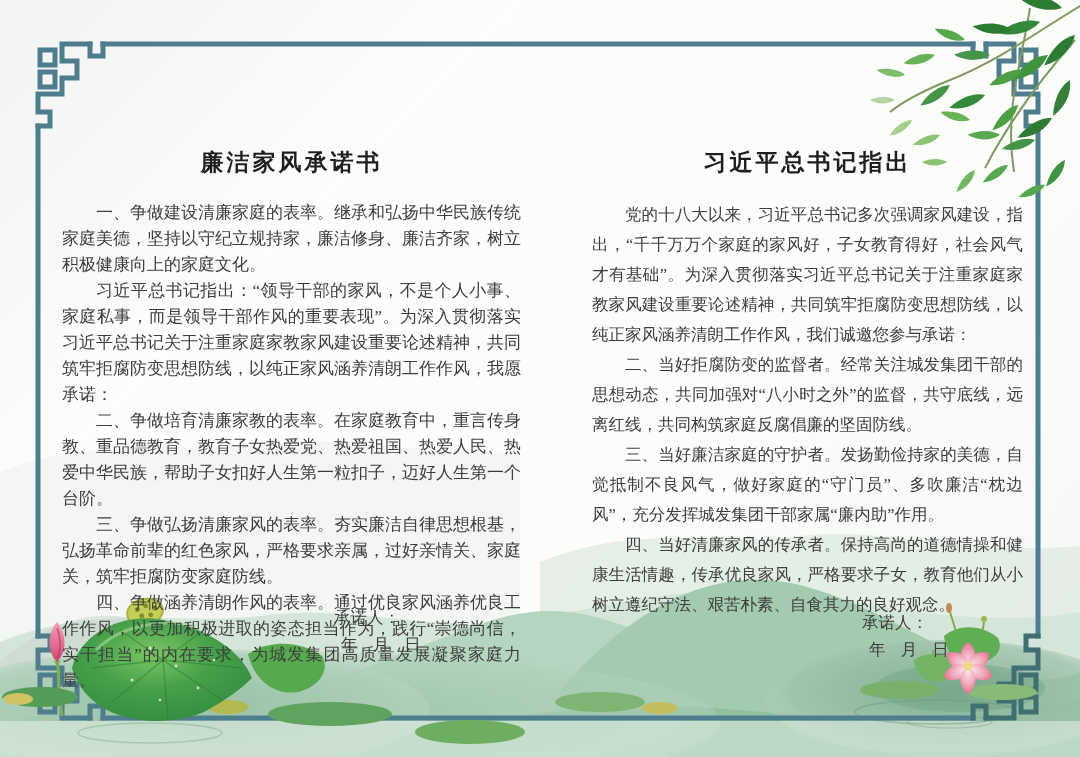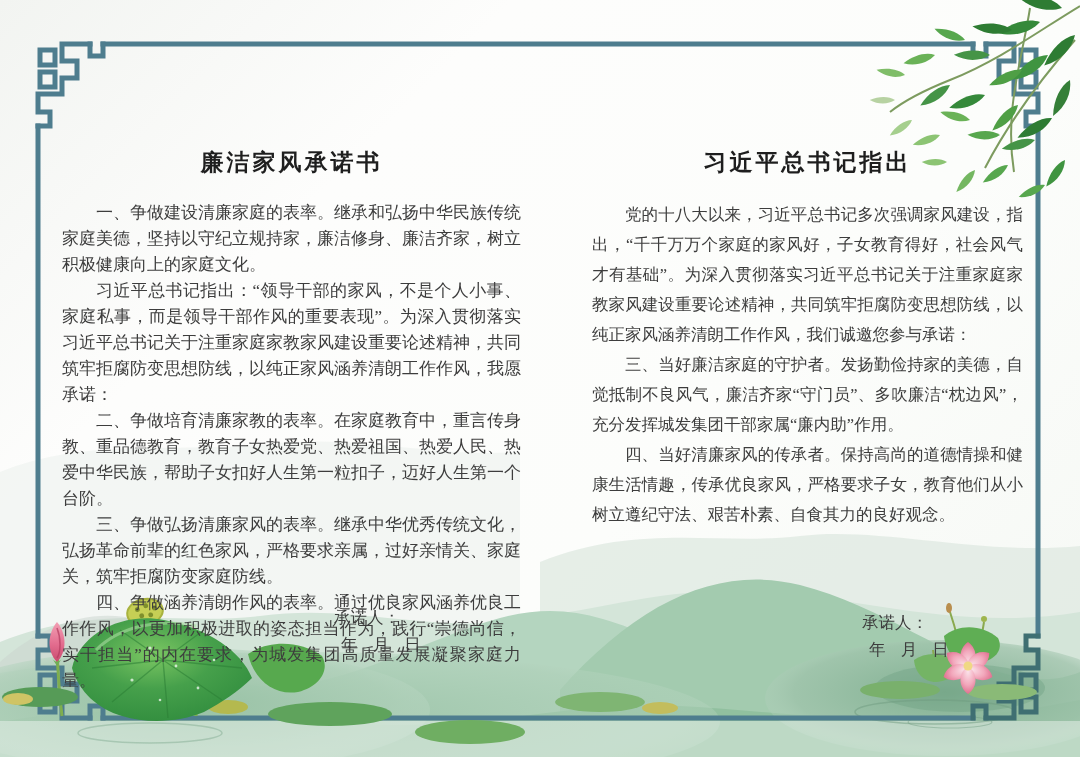--- a/index.html
+++ b/index.html
@@ -218,28 +218,29 @@
         <use href="#bleaf" transform="translate(1045,185) rotate(160) scale(0.8)" fill="#57a74e"></use>
       </g>
     </g>
   </svg>
 
   <section class="page left">
     <h1>廉洁家风承诺书</h1>
     <p>一、争做建设清廉家庭的表率。继承和弘扬中华民族传统家庭美德，坚持以守纪立规持家，廉洁修身、廉洁齐家，树立积极健康向上的家庭文化。</p>
     <p>习近平总书记指出：“领导干部的家风，不是个人小事、家庭私事，而是领导干部作风的重要表现”。为深入贯彻落实习近平总书记关于注重家庭家教家风建设重要论述精神，共同筑牢拒腐防变思想防线，以纯正家风涵养清朗工作作风，我愿承诺：</p>
     <p>二、争做培育清廉家教的表率。在家庭教育中，重言传身教、重品德教育，教育子女热爱党、热爱祖国、热爱人民、热爱中华民族，帮助子女扣好人生第一粒扣子，迈好人生第一个台阶。</p>
-    <p>三、争做弘扬清廉家风的表率。继承中华优秀传统文化，弘扬革命前辈的红色家风，严格要求亲属，过好亲情关、家庭关，筑牢拒腐防变家庭防线。</p>
+    <p>三、争做弘扬清廉家风的表率。夯实廉洁自律思想根基，弘扬革命前辈的红色家风，严格要求亲属，过好亲情关、家庭关，筑牢拒腐防变家庭防线。</p>
     <p>四、争做涵养清朗作风的表率。通过优良家风涵养优良工作作风，以更加积极进取的姿态担当作为，践行“崇德尚信，实干担当”的内在要求，为城发集团高质量发展凝聚家庭力量。</p>
   </section>
 
   <section class="page right">
     <h1>习近平总书记指出</h1>
     <p>党的十八大以来，习近平总书记多次强调家风建设，指出，“千千万万个家庭的家风好，子女教育得好，社会风气才有基础”。为深入贯彻落实习近平总书记关于注重家庭家教家风建设重要论述精神，共同筑牢拒腐防变思想防线，以纯正家风涵养清朗工作作风，我们诚邀您参与承诺：</p>
-    <p>三、当好廉洁家庭的守护者。发扬勤俭持家的美德，自觉抵制不良风气，廉洁齐家“守门员”、多吹廉洁“枕边风”，充分发挥城发集团干部家属“廉内助”作用。</p>
+    <p>二、当好拒腐防变的监督者。经常关注城发集团干部的思想动态，共同加强对“八小时之外”的监督，共守底线，远离红线，共同构筑家庭反腐倡廉的坚固防线。</p>
+    <p>三、当好廉洁家庭的守护者。发扬勤俭持家的美德，自觉抵制不良风气，做好家庭的“守门员”、多吹廉洁“枕边风”，充分发挥城发集团干部家属“廉内助”作用。</p>
     <p>四、当好清廉家风的传承者。保持高尚的道德情操和健康生活情趣，传承优良家风，严格要求子女，教育他们从小树立遵纪守法、艰苦朴素、自食其力的良好观念。</p>
   </section>
 
   <div class="sign left">
     <div>承诺人：</div>
     <div class="date">年 月 日</div>
   </div>
   <div class="sign right">
     <div>承诺人：</div>
     <div class="date">年 月 日</div>

